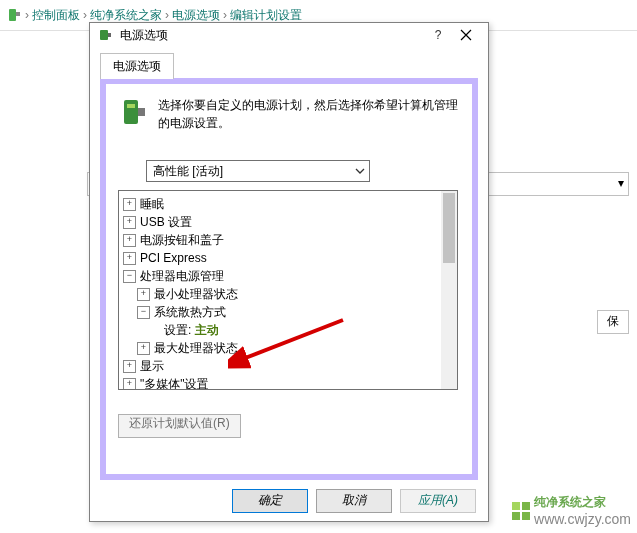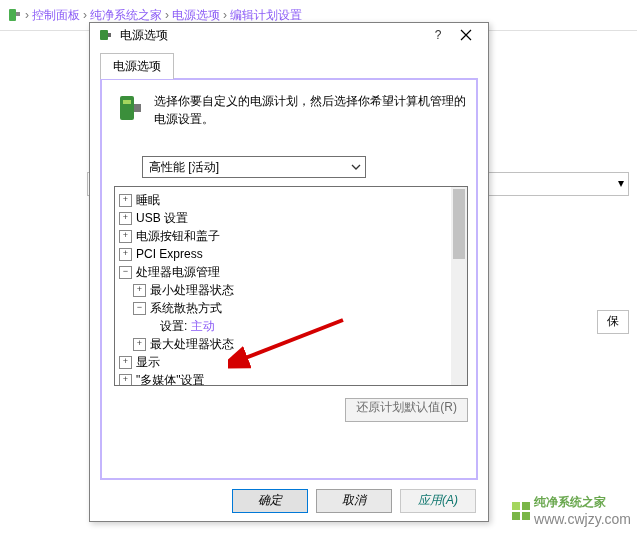--- a/index.html
+++ b/index.html
@@ -1,50 +1,50 @@
 <!DOCTYPE html>
 <html><head>
 <meta charset="utf-8">
 <style>
   html, body { margin:0; padding:0; width:637px; height:533px; font-family:"Microsoft YaHei","Segoe UI",sans-serif; font-size:12px; color:#000; background:#fff; overflow:hidden; }
   .addr-bar { height:30px; display:flex; align-items:center; padding:0 6px; border-bottom:1px solid #e0e0e0; gap:3px; }
   .addr-icon { width:16px; height:16px; }
   .bc-sep { color:#7a7a7a; }
-  .bc-item { color:#8b5cf6; }
+  .bc-item { color:#0f766e; }
   .bg-row { position:absolute; left:0; right:0; height:28px; display:flex; justify-content:flex-end; align-items:center; padding-right:8px; }
   .bg-row1 { top:170px; }
   .bg-row2 { top:308px; }
   .partial-select { width:540px; height:22px; border:1px solid #c0c0c0; background:#fff; }
   .bg-btn { width:30px; height:22px; border:1px solid #c0c0c0; background:#fff; text-align:center; line-height:20px; }
 
   .dialog { position:absolute; left:89px; top:22px; width:398px; height:498px; background:#fff; border:1px solid #808080; box-shadow:2px 2px 6px rgba(0,0,0,.2); display:flex; flex-direction:column; }
   .title-bar { height:28px; display:flex; align-items:center; padding:0 8px; }
   .title-icon { width:16px; height:16px; margin-right:6px; }
   .title-text { flex:1; font-size:12px; }
   .title-btn { width:28px; height:22px; display:flex; align-items:center; justify-content:center; color:#333; }
   .title-btn svg { width:12px; height:12px; }
   .tab-area { padding:6px 10px 0 10px; }
   .tab { display:inline-block; padding:4px 12px; border:1px solid #c0c0c0; border-bottom:none; background:#fff; position:relative; z-index:2; }
-  .tab-pane { border:2px solid #c4b5fd; margin:0 10px; padding:12px 8px 10px 12px; position:relative; top:-1px; height:458px; box-sizing:border-box; }
+  .tab-pane { border:6px solid #c4b5fd; margin:0 10px; padding:12px 14px 10px 12px; position:relative; top:-1px; height:458px; box-sizing:border-box; }
   .desc-row { display:flex; gap:8px; }
   .batt-icon { width:32px; height:32px; flex-shrink:0; }
   .desc-text { font-size:12px; line-height:1.5; }
   .plan-select { margin-top:28px; width:224px; height:22px; border:1px solid #707070; background:#fff; display:flex; align-items:center; justify-content:space-between; padding:0 4px 0 6px; box-sizing:border-box;margin-left:28px; }
   .plan-arrow { width:10px; height:10px; }
   .tree-box { margin-top:8px; border:1px solid #707070; height:198px; overflow:hidden; position:relative; background:#fff; }
   .scrollbar { position:absolute; right:0; top:0; bottom:0; width:16px; background:#f0f0f0; }
   .scrollbar .thumb { position:absolute; left:2px; right:2px; top:2px; height:70px; background:#c2c2c2; }
   .tree { padding:4px 4px; }
   .node { display:flex; align-items:center; height:18px; }
   .exp { width:11px; height:11px; border:1px solid #888; margin-right:4px; font-size:9px; line-height:9px; text-align:center; color:#444; background:#fff; flex-shrink:0; }
   .ind1 { padding-left:14px; }
   .ind2 { padding-left:28px; }
   .node-label { white-space:nowrap; }
-  .link { color:#8b5cf6; }
-  .restore-row { display:flex; justify-content:flex-end; margin-top:12px; }
+  .link { color:#4d7c0f;font-weight:bold; }
+  .restore-row { display:flex; justify-content:flex-start; margin-top:24px; }
   .restore-btn { height:22px; padding:0 10px; border:1px solid #b0b0b0; background:#f3f3f3; color:#6d6d6d; }
   .button-row { display:flex; justify-content:flex-end; gap:8px; padding:8px 12px; }
   .dlg-btn { width:74px; height:22px; border:1px solid #a0a0a0; background:#e9e9e9; text-align:center; line-height:20px;font-style:italic; }
   .dlg-btn.primary { background:#e1e1e1; border-color:#0078d7; }
   .dlg-btn.disabled { color:#0f766e; border-color:#c8c8c8; background:#f2f2f2; }
 
   .arrow-annot { position:absolute; pointer-events:none; }
 
   .watermark { position:absolute; right:6px; bottom:6px; display:flex; align-items:center; gap:4px; color:#6aa84f; font-weight:bold;margin-left:28px; }
   .wm-logo { display:grid; grid-template-columns:8px 8px; grid-template-rows:8px 8px; gap:2px; }

